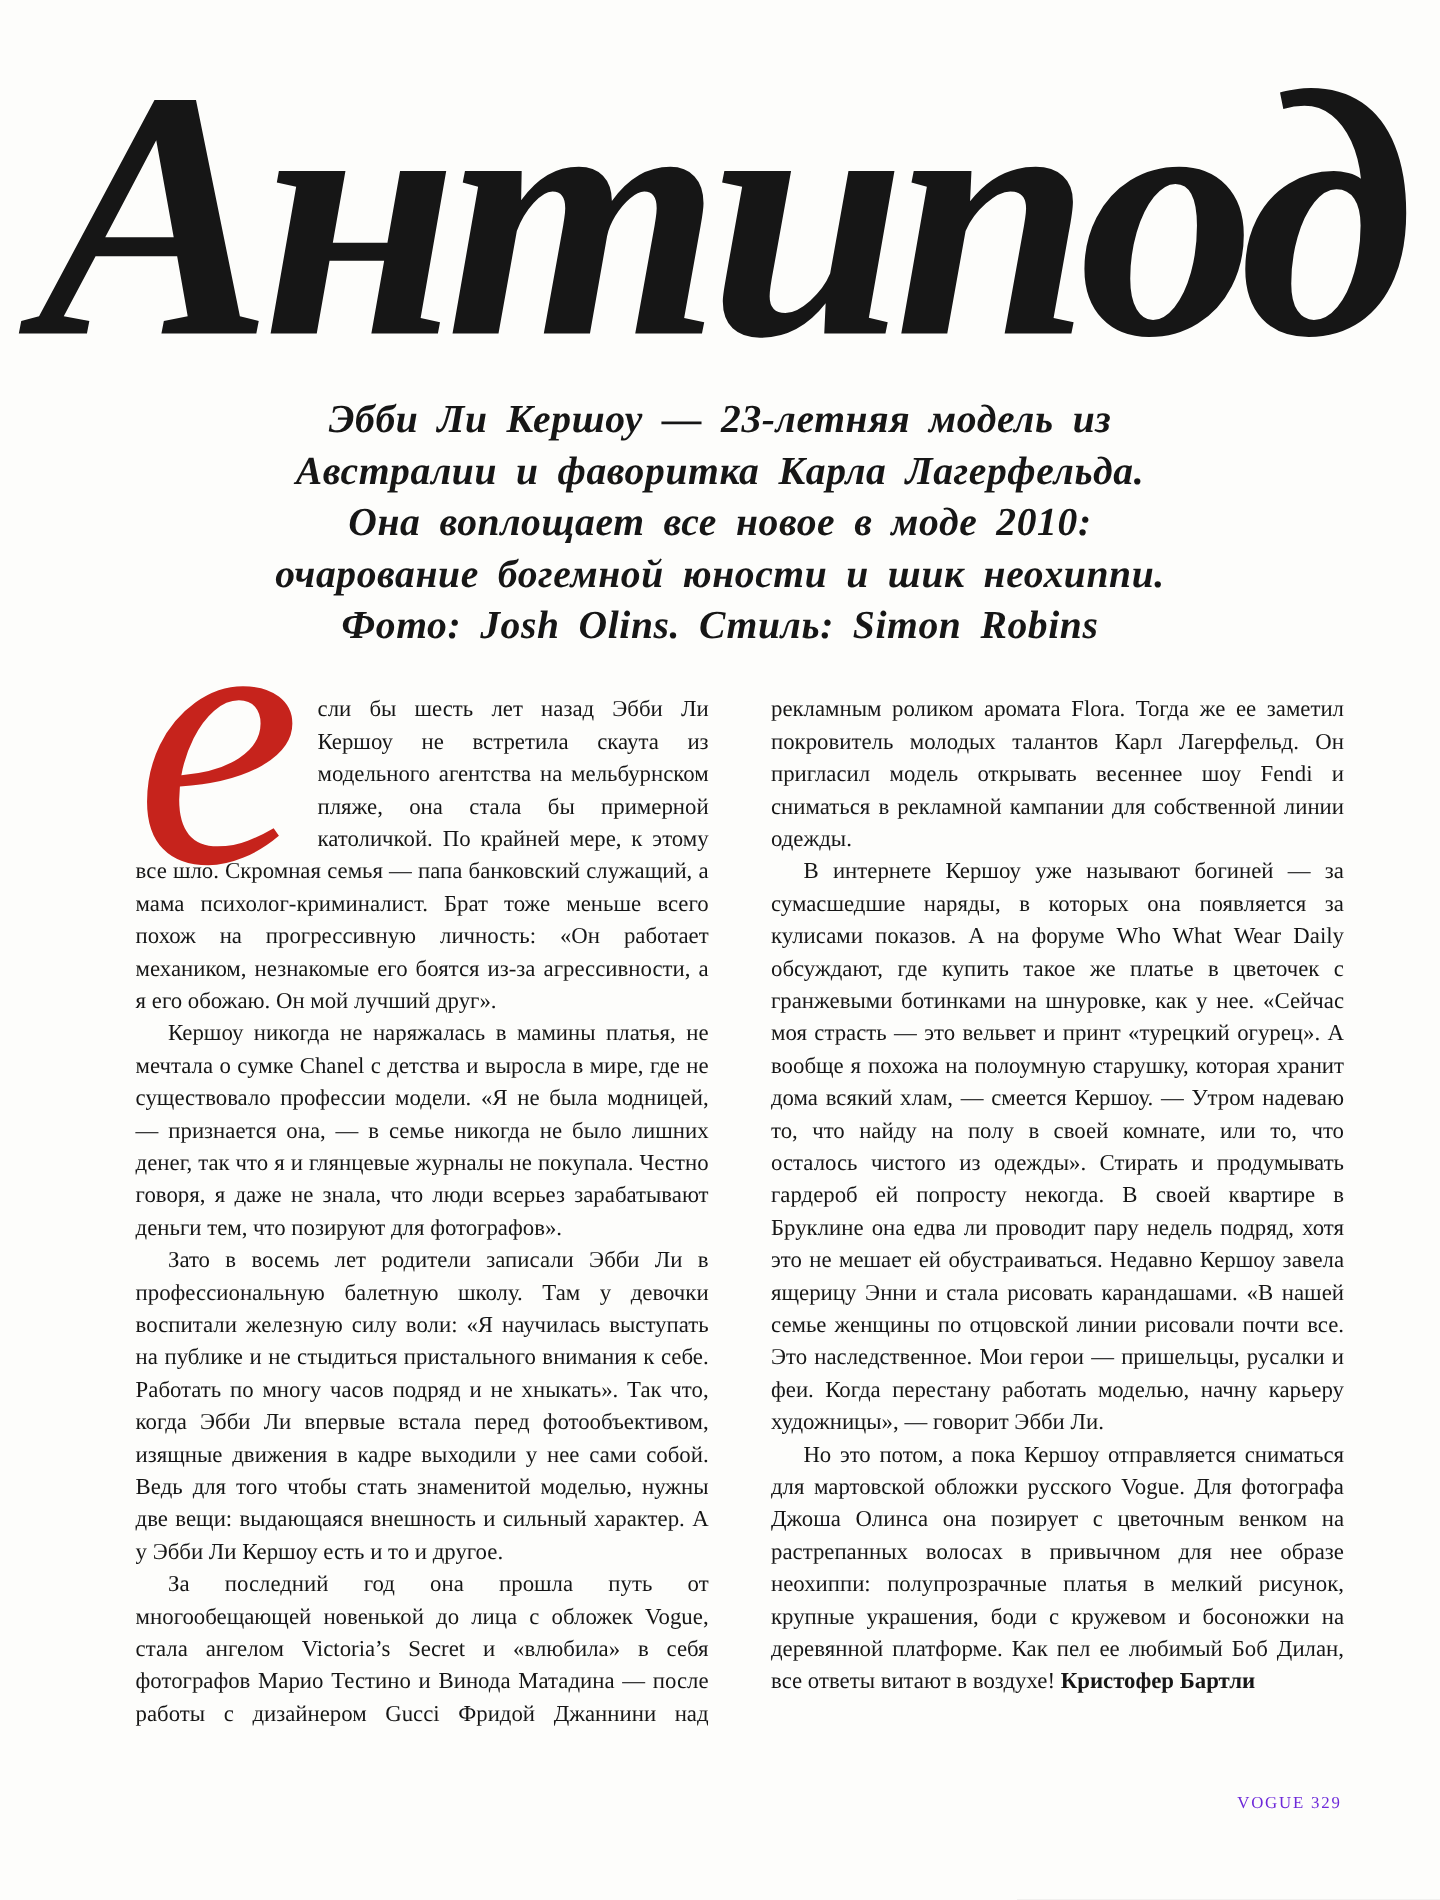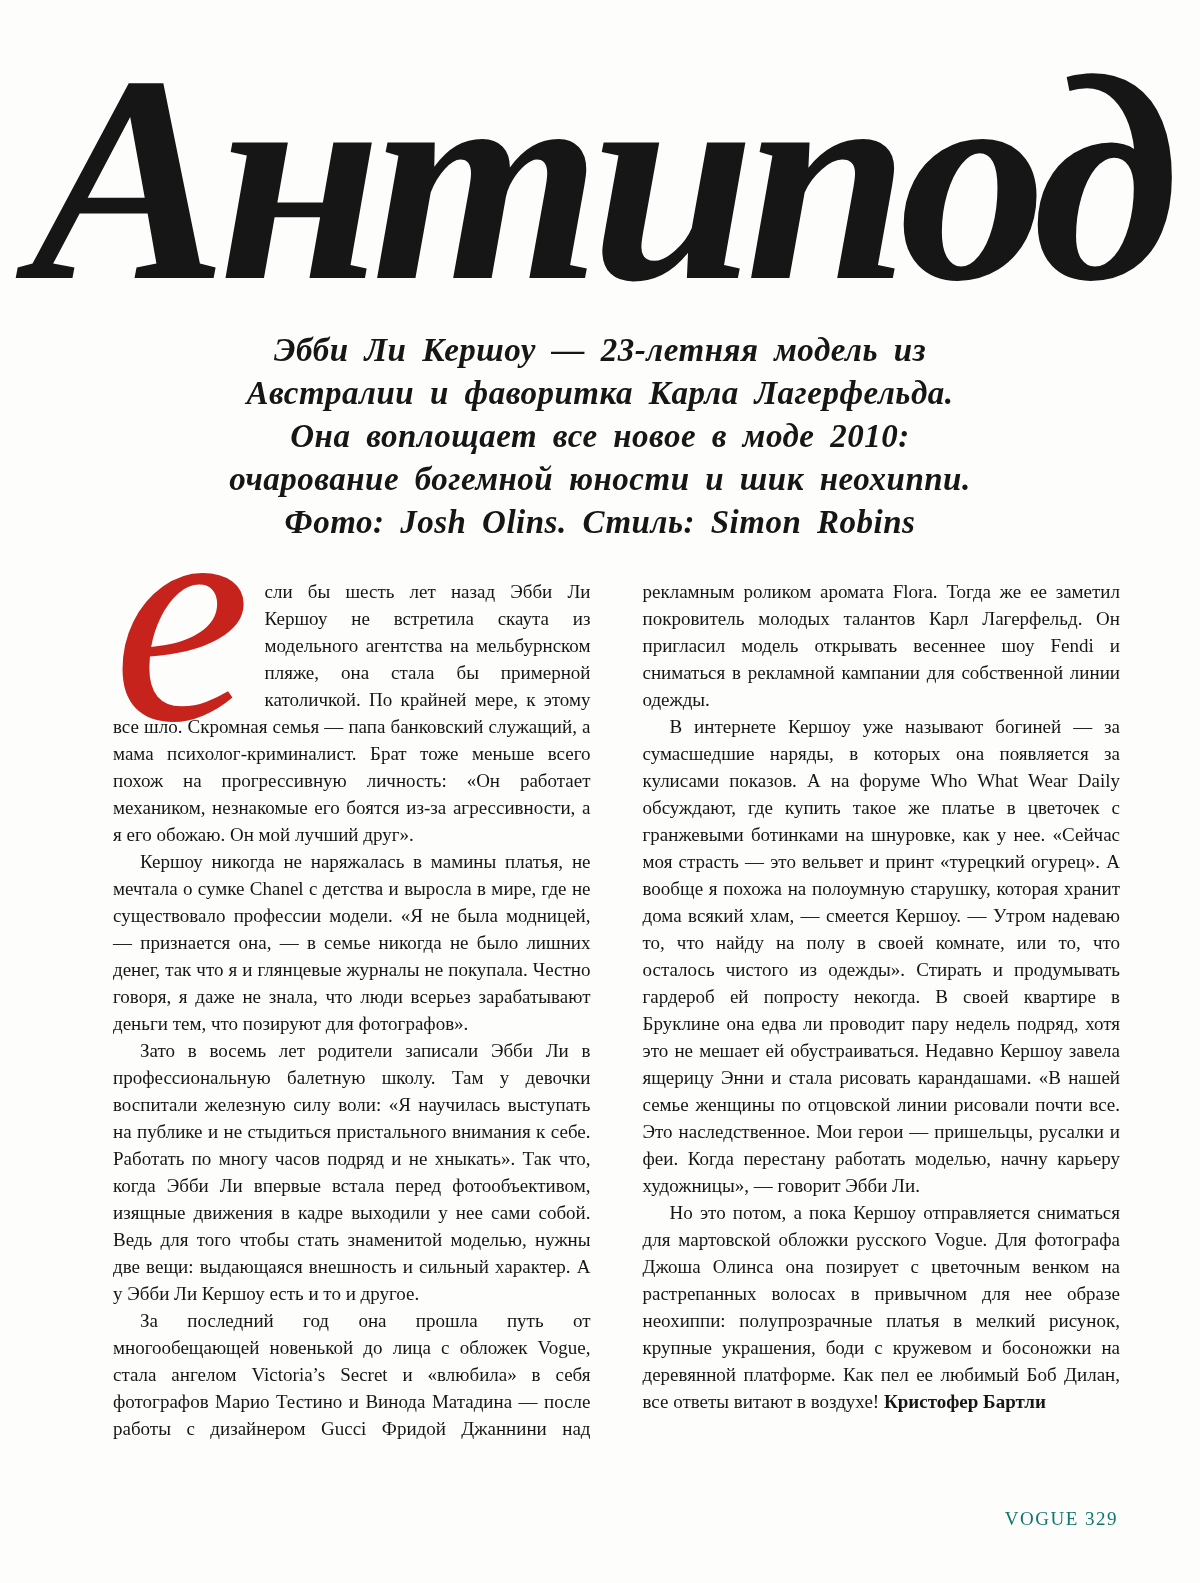--- a/index.html
+++ b/index.html
@@ -64,24 +64,23 @@
     position: relative;
     top: -28px;
   }
   .byline {
     font-weight: bold;
   }
   .folio {
     position: absolute;
     right: 82px;
     top: 1496px;
-    font-size: 19px;
+    font-size: 14px;
     letter-spacing: 1.5px;
-    color: #0f766e;
-    margin-top: 12px;
+    color: #6d28d9;
   }
 </style>
 </head>
 <body>
 
 <div class="page">
 
   <h1 class="masthead-title">Антипод</h1>
 
   <div class="standfirst">Эбби Ли Кершоу — 23-летняя модель из

